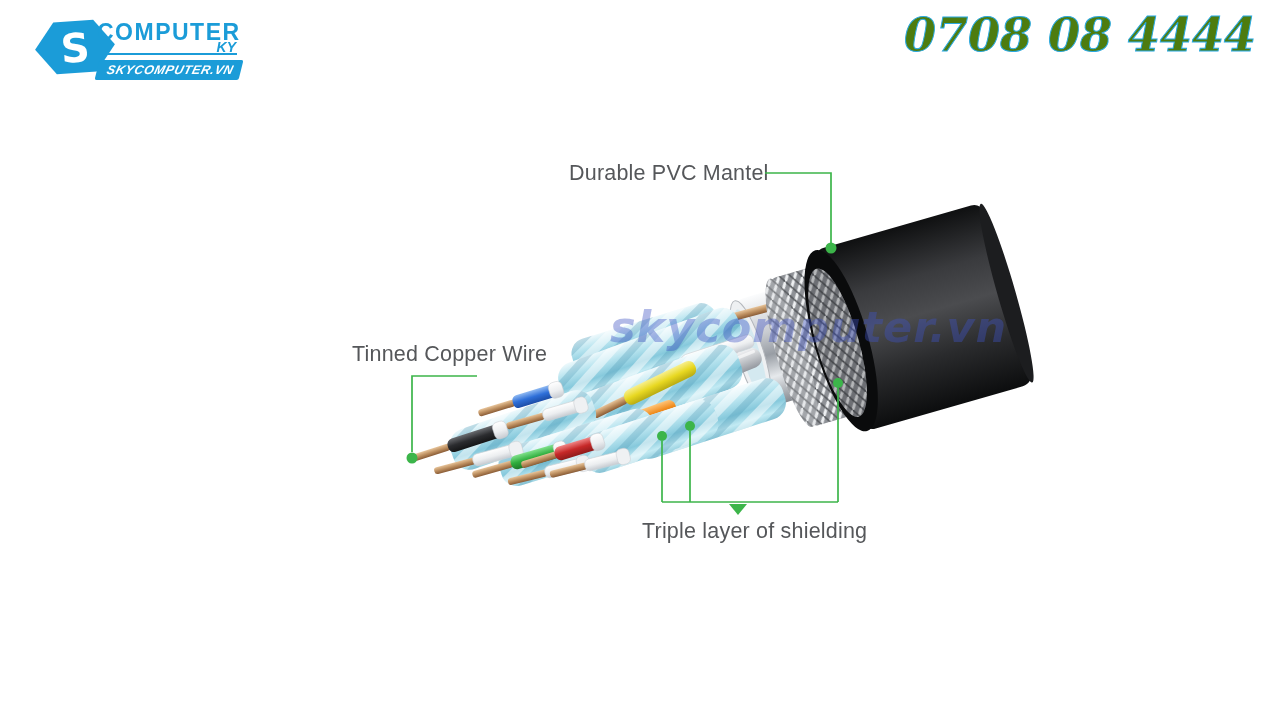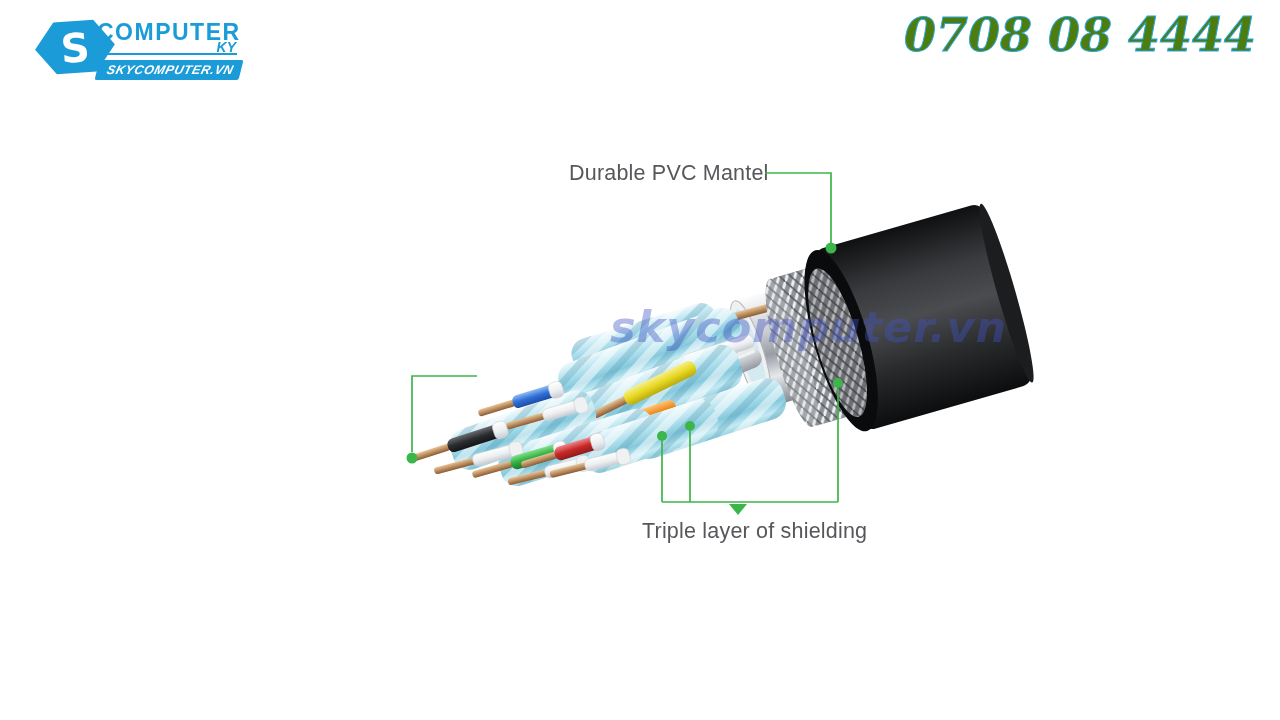--- a/index.html
+++ b/index.html
@@ -284,17 +284,18 @@
       <circle cx="831" cy="248" r="5.5"></circle>
       <circle cx="412" cy="458" r="5.5"></circle>
       <circle cx="662" cy="436" r="5"></circle>
       <circle cx="690" cy="426" r="5"></circle>
       <circle cx="838" cy="383" r="5"></circle>
       <path d="M729,504 L747,504 L738,515 Z"></path>
     </g>
   </svg>
 
   <div class="lbl lbl-pvc">Durable PVC Mantel</div>
+  <div class="lbl lbl-copper">Tinned Copper Wire</div>
   <div class="lbl lbl-shield">Triple layer of shielding</div>
 
   <div class="watermark">skycomputer.vn</div>
 
 </div>
 
 </body></html>

